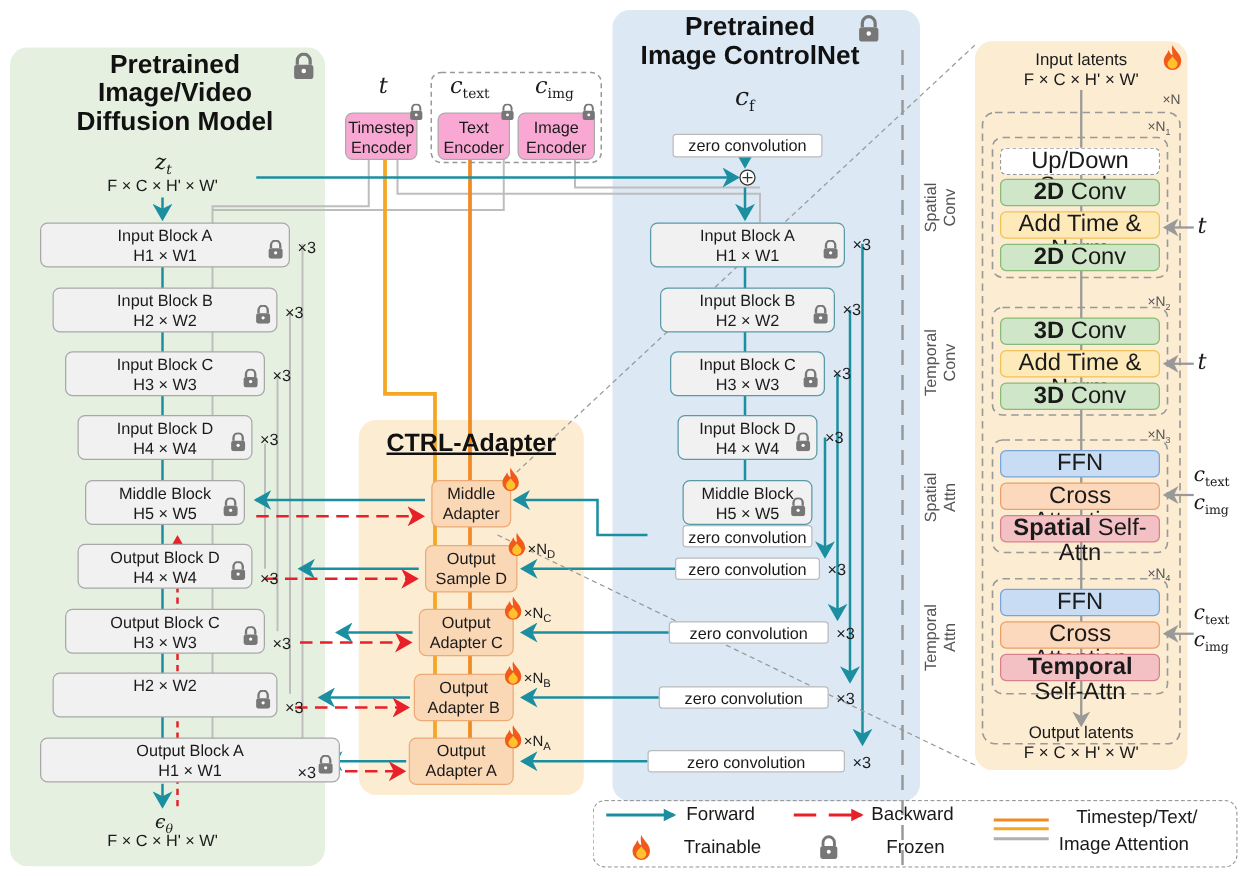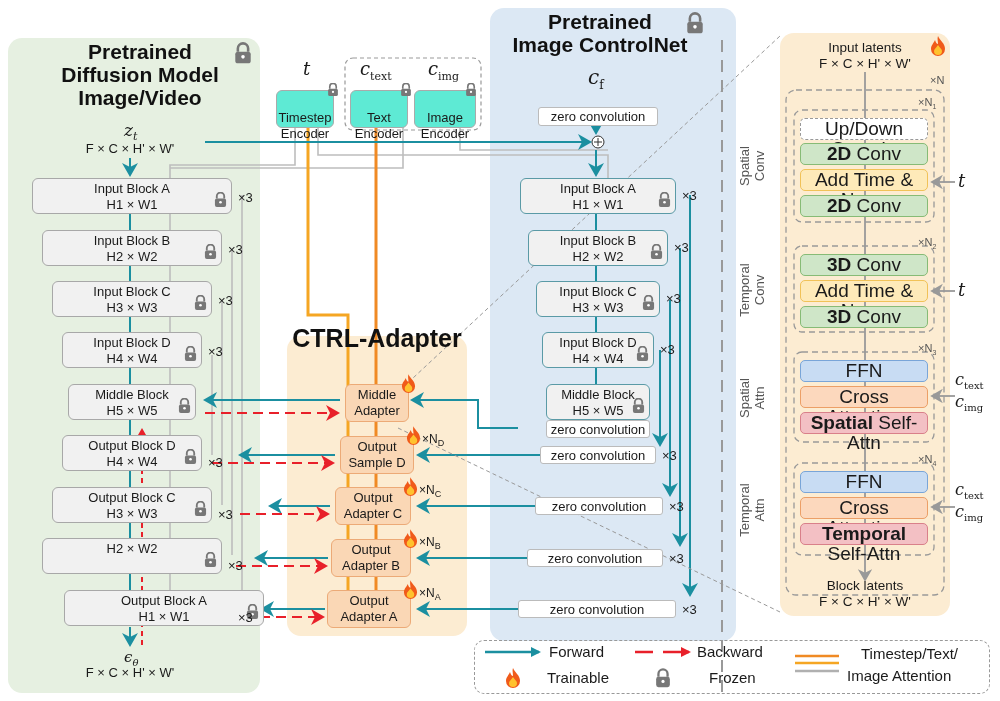--- a/index.html
+++ b/index.html
@@ -12,22 +12,22 @@
   .panel-cn { left:490px; top:8px; width:246px; height:633px; background:#dce8f4; }
   .panel-detail { left:780px; top:33px; width:170px; height:583px; background:#fcecd2; }
   .title { position:absolute; font-weight:bold; text-align:center; line-height:1.1; color:#111; }
   .block { position:absolute; background:#f1f1f1; border:1.5px solid #a8a8a8; border-radius:6px;
            text-align:center; font-size:13px; line-height:16px; box-sizing:border-box; padding-top:2px; }
   .block.cn { border-color:#5a9aa6; }
   .adapter { position:absolute; background:#fad7b5; border:1.5px solid #ecaa77; border-radius:6px;
              text-align:center; font-size:13px; line-height:16px; box-sizing:border-box; padding-top:2px; }
   .zc { position:absolute; background:#fff; border:1.3px solid #bbb; border-radius:3px; font-size:13px;
         text-align:center; line-height:17px; box-sizing:border-box; }
-  .enc { position:absolute; background:#5eead4; border:1.5px solid #aaa; border-radius:6px; font-size:13px;
-         line-height:16px; text-align:center; box-sizing:border-box; padding-top:19px; }
+  .enc { position:absolute; background:#f9a8d4; border:1.5px solid #aaa; border-radius:6px; font-size:13px;
+         line-height:16px; text-align:center; box-sizing:border-box; padding-top:3px; }
   .x3 { position:absolute; font-size:13px; }
   .x3 sub { font-size:9px; }
   .math { font-family:"DejaVu Serif", serif; font-style:italic; position:absolute; }
   .dim { position:absolute; font-size:13px; text-align:center; }
   .lock { position:absolute; width:14px; height:16px; }
   .fire { position:absolute; width:16px; height:20px; }
   .det-box { position:absolute; border-radius:5px; font-size:19px; text-align:center; line-height:20px; box-sizing:border-box; }
   .green { background:#cfe6c8; border:1.5px solid #87bb76; }
   .yellow { background:#feeab9; border:1.5px solid #f1c257; }
   .blue { background:#c8dcf3; border:1.5px solid #79a5d8; }
@@ -132,22 +132,22 @@
     <rect x="794" y="352" width="140" height="90" rx="8"></rect>
     <rect x="794" y="463" width="140" height="92" rx="8"></rect>
   </g>
   <rect x="345" y="58" width="136" height="72" rx="8" fill="none" stroke="#999" stroke-width="1.2" stroke-dasharray="4,3"></rect>
   <circle cx="598" cy="142" r="6" fill="#fff" stroke="#333" stroke-width="1"></circle>
   <path d="M594,142 L602,142 M598,138 L598,146" stroke="#333" stroke-width="1"></path>
 </svg>
 
 <div class="title" style="left:40px;top:40px;width:200px;font-size:21px;">
   <div>Pretrained</div>
+  <div>Image/Video</div>
   <div>Diffusion Model</div>
-  <div>Image/Video</div>
 </div>
 <svg class="lock" style="left:234px;top:42px;width:18px;height:22px;" viewBox="0 0 14 16">
     <path d="M3,7 V4.5 A4,4 0 0 1 11,4.5 V7" stroke="#777" stroke-width="2" fill="none"></path>
     <rect x="1" y="7" width="12" height="9" rx="2" fill="#777"></rect>
     <circle cx="7" cy="11" r="1.4" fill="#fff"></circle>
   </svg>
 
 <div class="math" style="left:124px;top:120px;font-size:17px;"><span>z</span><sub style="font-size:11px">t</sub></div>
 <div class="dim" style="left:70px;top:141px;width:120px;">F × C × H' × W'</div>
 
@@ -223,21 +223,21 @@
     <div class="x3" style="left: 218px; top: 507px;">×3</div>
     <div class="block" style="left: 42px; top: 538px; width: 180px; height: 36px;">
       <div>H2 × W2</div>
       <span class="abs" style="right:4px;bottom:2px;"><svg viewBox="0 0 14 16" width="13" height="15">
           <path d="M3,7 V4.5 A4,4 0 0 1 11,4.5 V7" stroke="#777" stroke-width="2" fill="none"></path>
           <rect x="1" y="7" width="12" height="9" rx="2" fill="#777"></rect>
           <circle cx="7" cy="11" r="1.4" fill="#fff"></circle>
         </svg></span>
     </div>
     <div class="x3" style="left: 228px; top: 558px;">×3</div>
-    <div class="block" style="left: 32px; top: 590px; width: 200px; height: 36px; margin-left: 32px;">
+    <div class="block" style="left: 32px; top: 590px; width: 240px; height: 36px;">
       <div>Output Block A</div>
       <div>H1 × W1</div>
       <span class="abs" style="right:4px;bottom:2px;"><svg viewBox="0 0 14 16" width="13" height="15">
           <path d="M3,7 V4.5 A4,4 0 0 1 11,4.5 V7" stroke="#777" stroke-width="2" fill="none"></path>
           <rect x="1" y="7" width="12" height="9" rx="2" fill="#777"></rect>
           <circle cx="7" cy="11" r="1.4" fill="#fff"></circle>
         </svg></span>
     </div>
     <div class="x3" style="left: 238px; top: 610px;">×3</div>
   </div>
@@ -344,21 +344,21 @@
     <div class="zc" style="left: 540px; top: 446px; width: 116px; height: 18px;">zero convolution</div>
     <div class="x3" style="left: 662px; top: 448px;">×3</div>
     <div class="zc" style="left: 535px; top: 497px; width: 128px; height: 18px;">zero convolution</div>
     <div class="x3" style="left: 669px; top: 499px;">×3</div>
     <div class="zc" style="left: 527px; top: 549px; width: 136px; height: 18px;">zero convolution</div>
     <div class="x3" style="left: 669px; top: 551px;">×3</div>
     <div class="zc" style="left: 518px; top: 600px; width: 158px; height: 18px;">zero convolution</div>
     <div class="x3" style="left: 682px; top: 602px;">×3</div>
   </div>
 
-<div class="title" style="left:290px;top:325px;width:174px;font-size:25px;">CTRL-Adapter</div>
+<div class="title" style="left:290px;top:344px;width:174px;font-size:20px;text-decoration:underline;">CTRL-Adapter</div>
 <div id="adapters">
     <div class="adapter" style="left: 345px; top: 384px; width: 64px; height: 38px;">
       <div>Middle</div>
       <div>Adapter</div>
     </div>
     <span class="abs" style="left: 401px; top: 374px;"><svg viewBox="0 0 16 20" width="15" height="19">
         <path d="M8,0 C10,5 15,7 15,13 A7,7 0 0 1 1,13 C1,9 4,7 5,4 C6,7 7,8 8,8 C8,5 7,3 8,0 Z" fill="#f05a1a"></path>
         <path d="M8,9 C10,12 12,13 12,15 A4,4 0 0 1 4,15 C4,13 6,12 8,9 Z" fill="#ffc22e"></path>
       </svg></span>
     <div class="adapter" style="left: 340px; top: 436px; width: 74px; height: 38px;">
@@ -440,21 +440,21 @@
       <div>Temporal</div>
       <div>Attn</div>
     </div>
     <div class="nlabel" style="left: 918px; top: 453px;"><span>×N</span><sub>4</sub></div>
     <div class="det-box blue" style="left: 800px; top: 471px; width: 128px; height: 22px;"><b></b><span>FFN</span></div>
     <div class="det-box orange" style="left: 800px; top: 497px; width: 128px; height: 22px;"><b></b><span>Cross Attention</span></div>
     <div class="det-box pink" style="left: 800px; top: 523px; width: 128px; height: 22px;"><b>Temporal</b><span> Self-Attn</span></div>
     <div class="math" style="left: 955px; top: 480px; font-size: 16px;"><span>c</span><sub style="font-size:10px;font-style:normal">text</sub></div>
     <div class="math" style="left: 955px; top: 502px; font-size: 16px;"><span>c</span><sub style="font-size:10px;font-style:normal">img</sub></div>
   </div>
-<div class="dim" style="left:800px;top:578px;width:130px;font-size:13.5px;">Block latents</div>
+<div class="dim" style="left:800px;top:578px;width:130px;font-size:13.5px;">Output latents</div>
 <div class="dim" style="left:790px;top:594px;width:150px;font-size:13.5px;">F × C × H' × W'</div>
 
 <div class="legend">
   <svg class="abs" style="left:8px;top:4px;" width="60" height="14">
       <path d="M2,7 L56,7" stroke="#1b8fa0" stroke-width="2.5"></path>
       <path d="M48,2 L58,7 L48,12 Z" fill="#1b8fa0"></path>
     </svg>
   <span style="left:74px;top:2px;">Forward</span>
   <svg class="abs" style="left:158px;top:4px;" width="60" height="14">
       <path d="M2,7 L20,7 M30,7 L56,7" stroke="#e8202a" stroke-width="2.5"></path>

